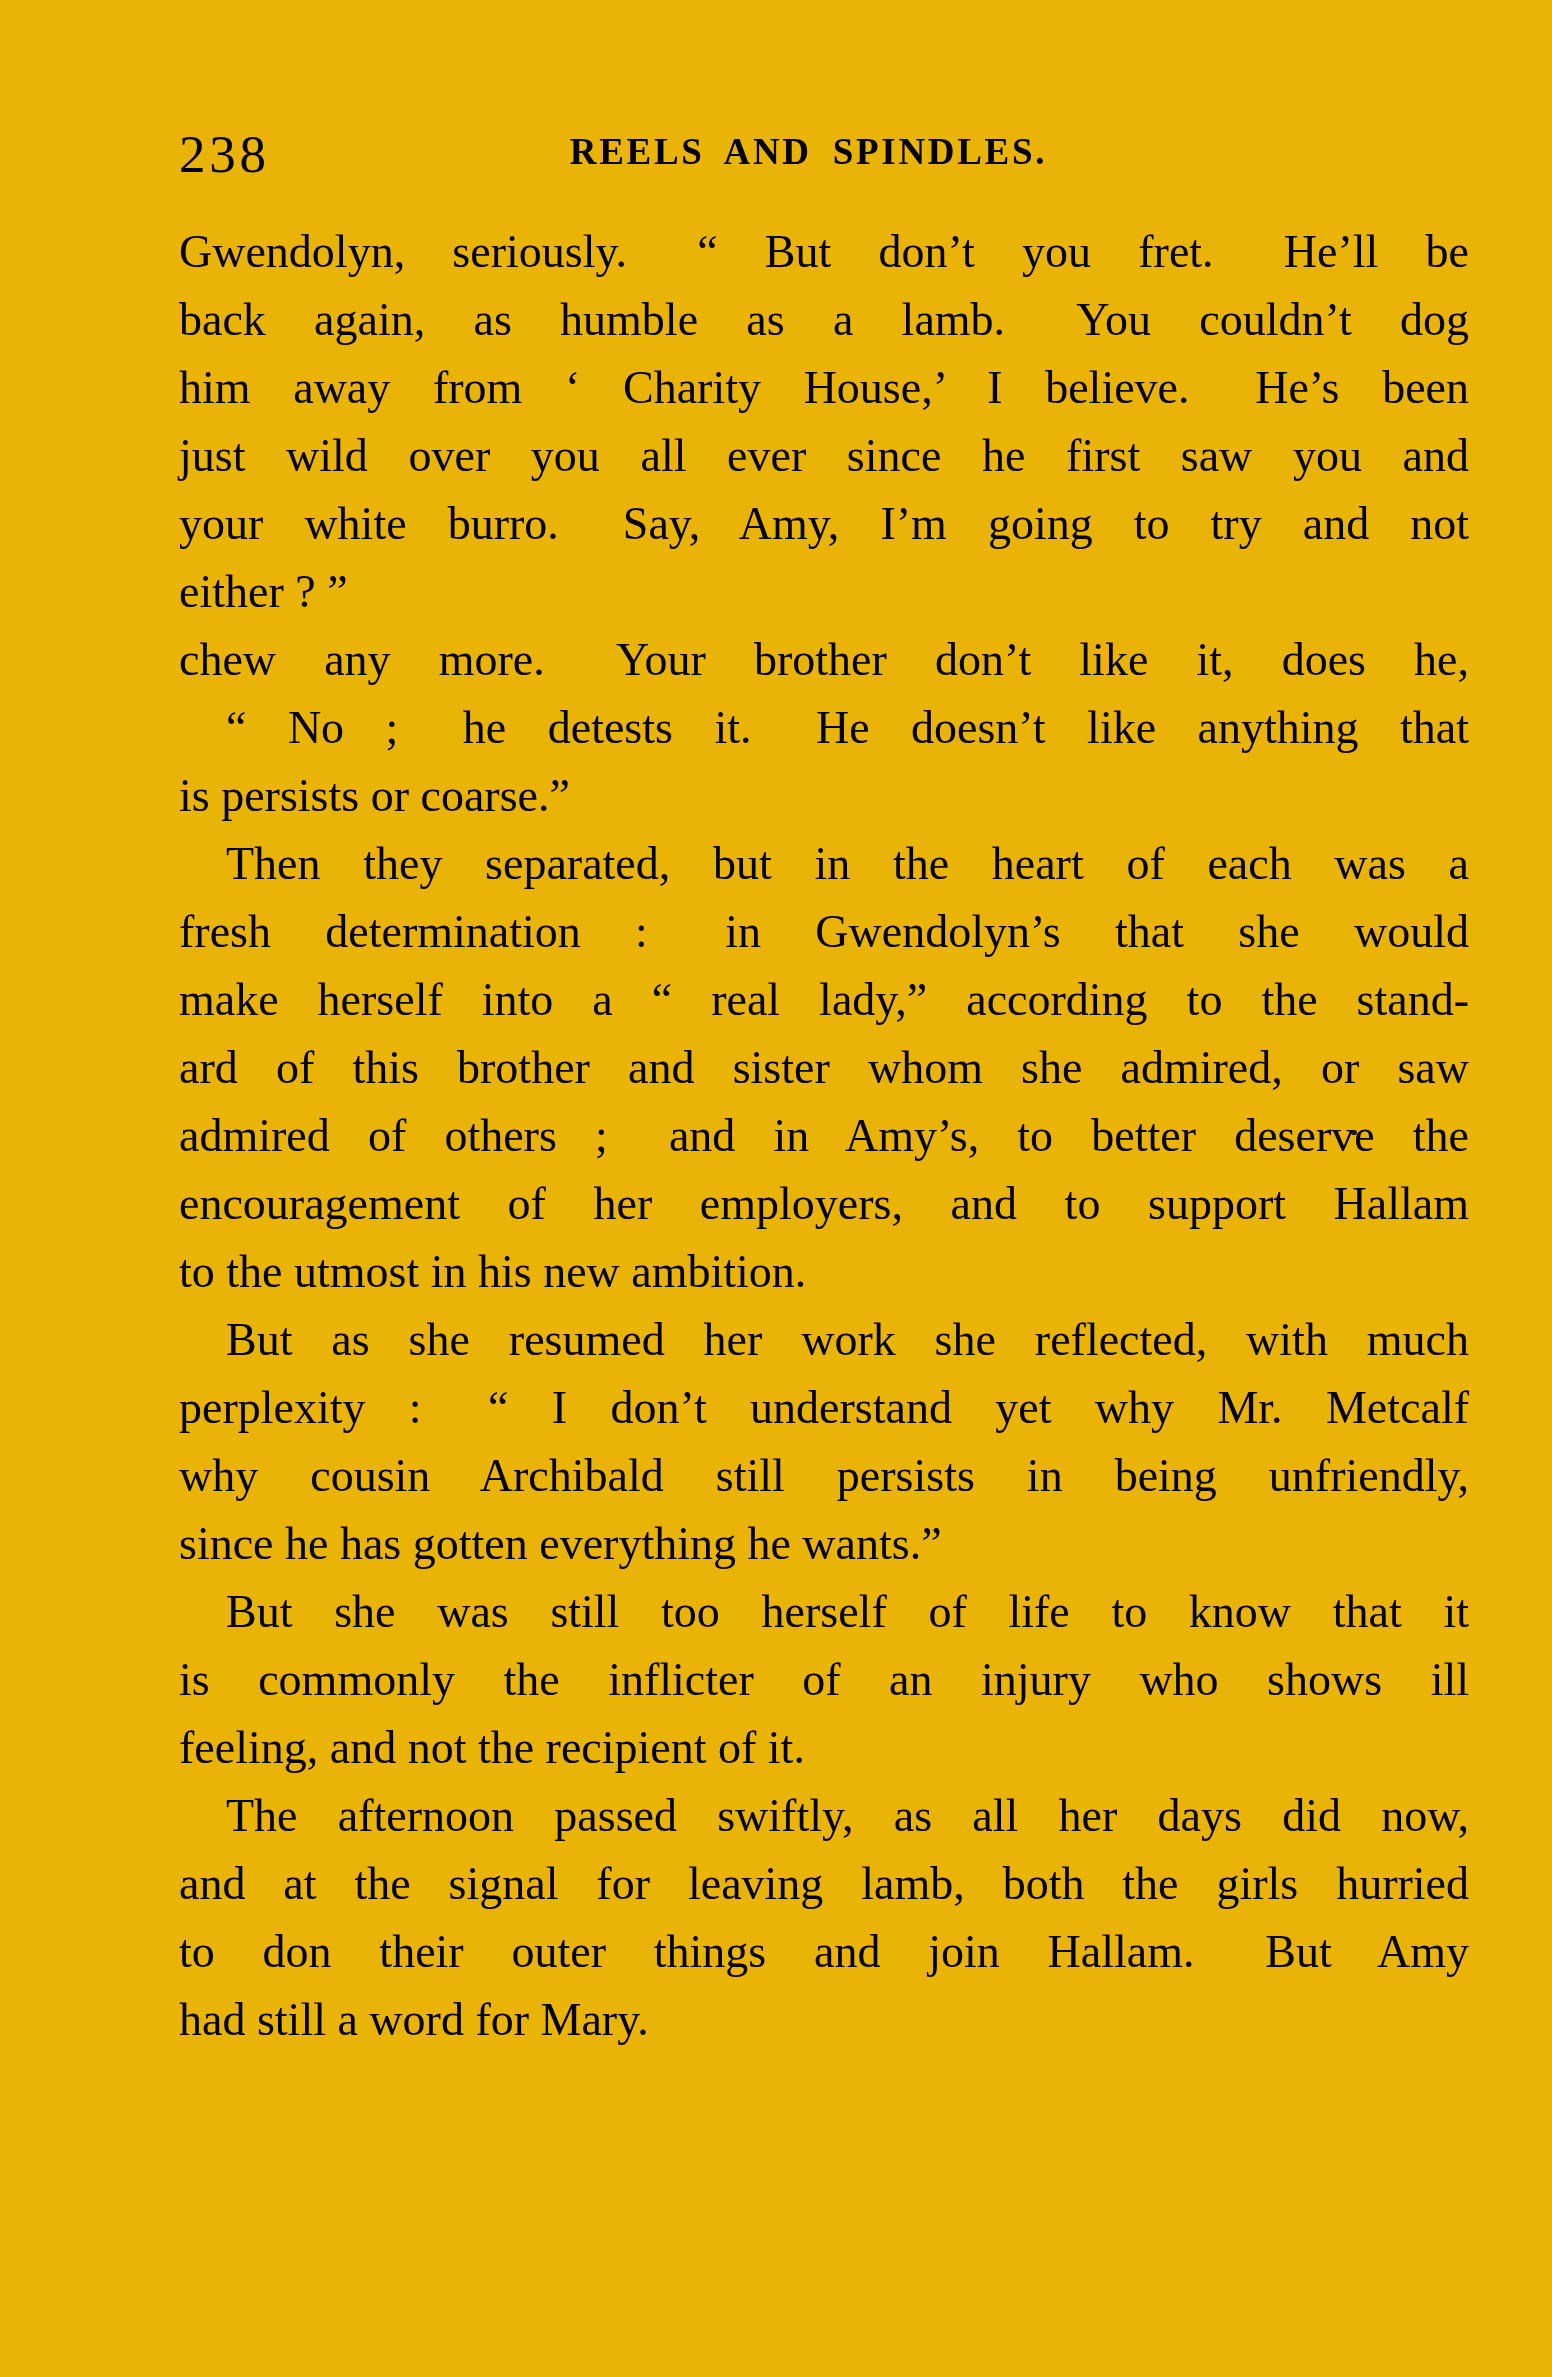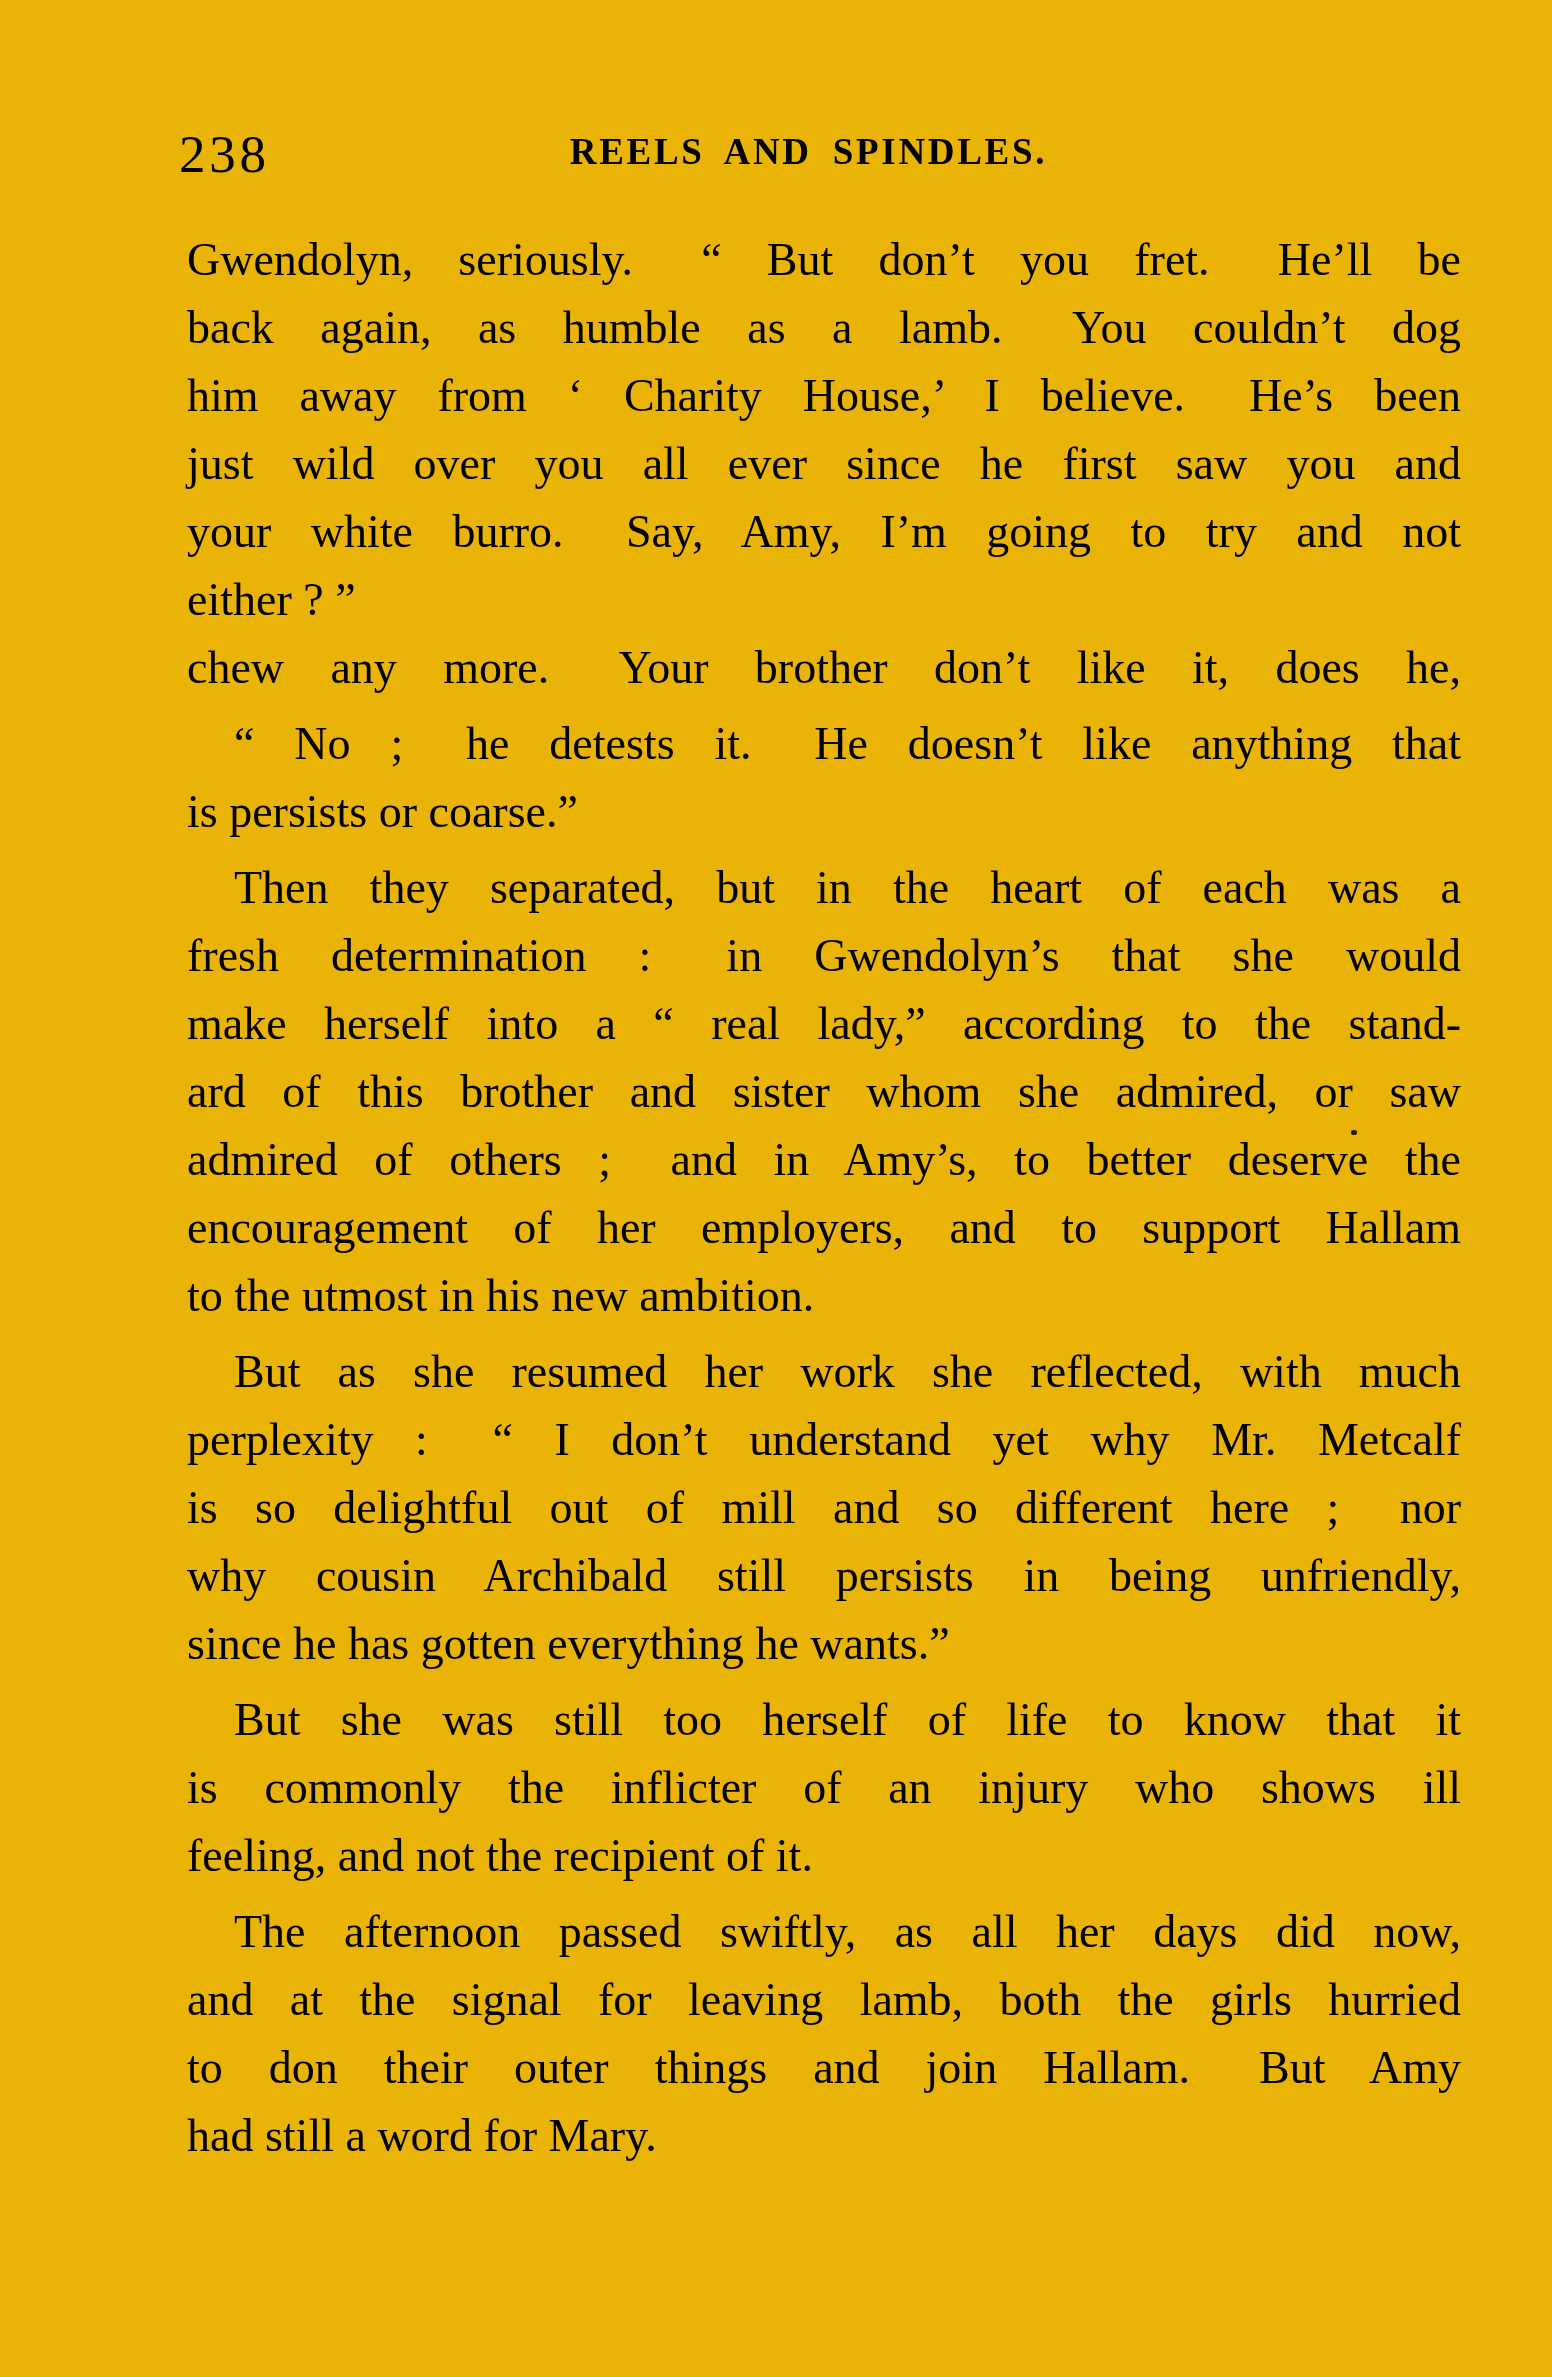--- a/index.html
+++ b/index.html
@@ -44,21 +44,21 @@
     line-height: 42px;
   }
   .body-text {
     position: absolute;
     left: 179px;
     top: 218px;
     width: 1290px;
     font-size: 46px;
     line-height: 68px;
   }
-  .para { margin: 8px; padding: 0; }
+  .para { margin: 0; padding: 0; }
   .line {
     text-align: justify;
     text-align-last: justify;
     text-justify: inter-word;
     white-space: normal;
   }
   .line.last { text-align-last: left; }
   .line.indent { text-indent: 47px; }
   .scan-speck {
     position: absolute;
@@ -99,21 +99,20 @@
         <div class="line">fresh determination :  in Gwendolyn’s that she would</div>
         <div class="line">make herself into a “ real lady,” according to the stand-</div>
         <div class="line">ard of this brother and sister whom she admired, or saw</div>
         <div class="line">admired of others ;  and in Amy’s, to better deserve the</div>
         <div class="line">encouragement of her employers, and to support Hallam</div>
         <div class="line last">to the utmost in his new ambition.</div>
       </div>
       <div class="para">
         <div class="line indent">But as she resumed her work she reflected, with much</div>
         <div class="line">perplexity :  “ I don’t understand yet why Mr. Metcalf</div>
-        <div class="line">is so delightful out of mill and so different here ;  nor</div>
         <div class="line">why cousin Archibald still persists in being unfriendly,</div>
         <div class="line last">since he has gotten everything he wants.”</div>
       </div>
       <div class="para">
         <div class="line indent">But she was still too herself of life to know that it</div>
         <div class="line">is commonly the inflicter of an injury who shows ill</div>
         <div class="line last">feeling, and not the recipient of it.</div>
       </div>
       <div class="para">
         <div class="line indent">The afternoon passed swiftly, as all her days did now,</div>

